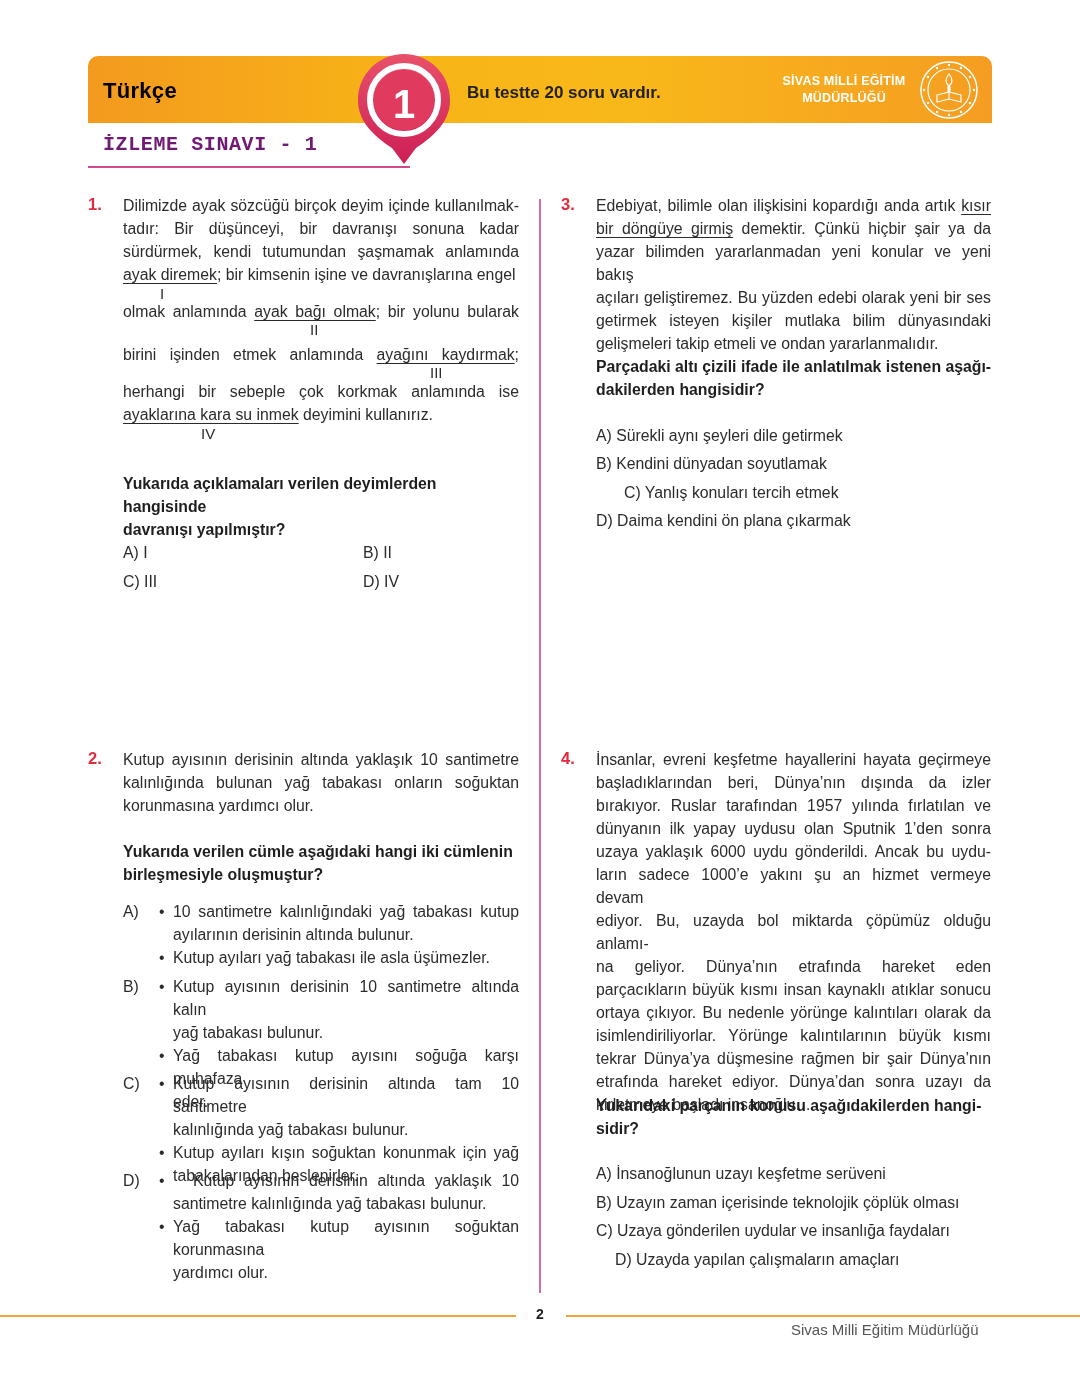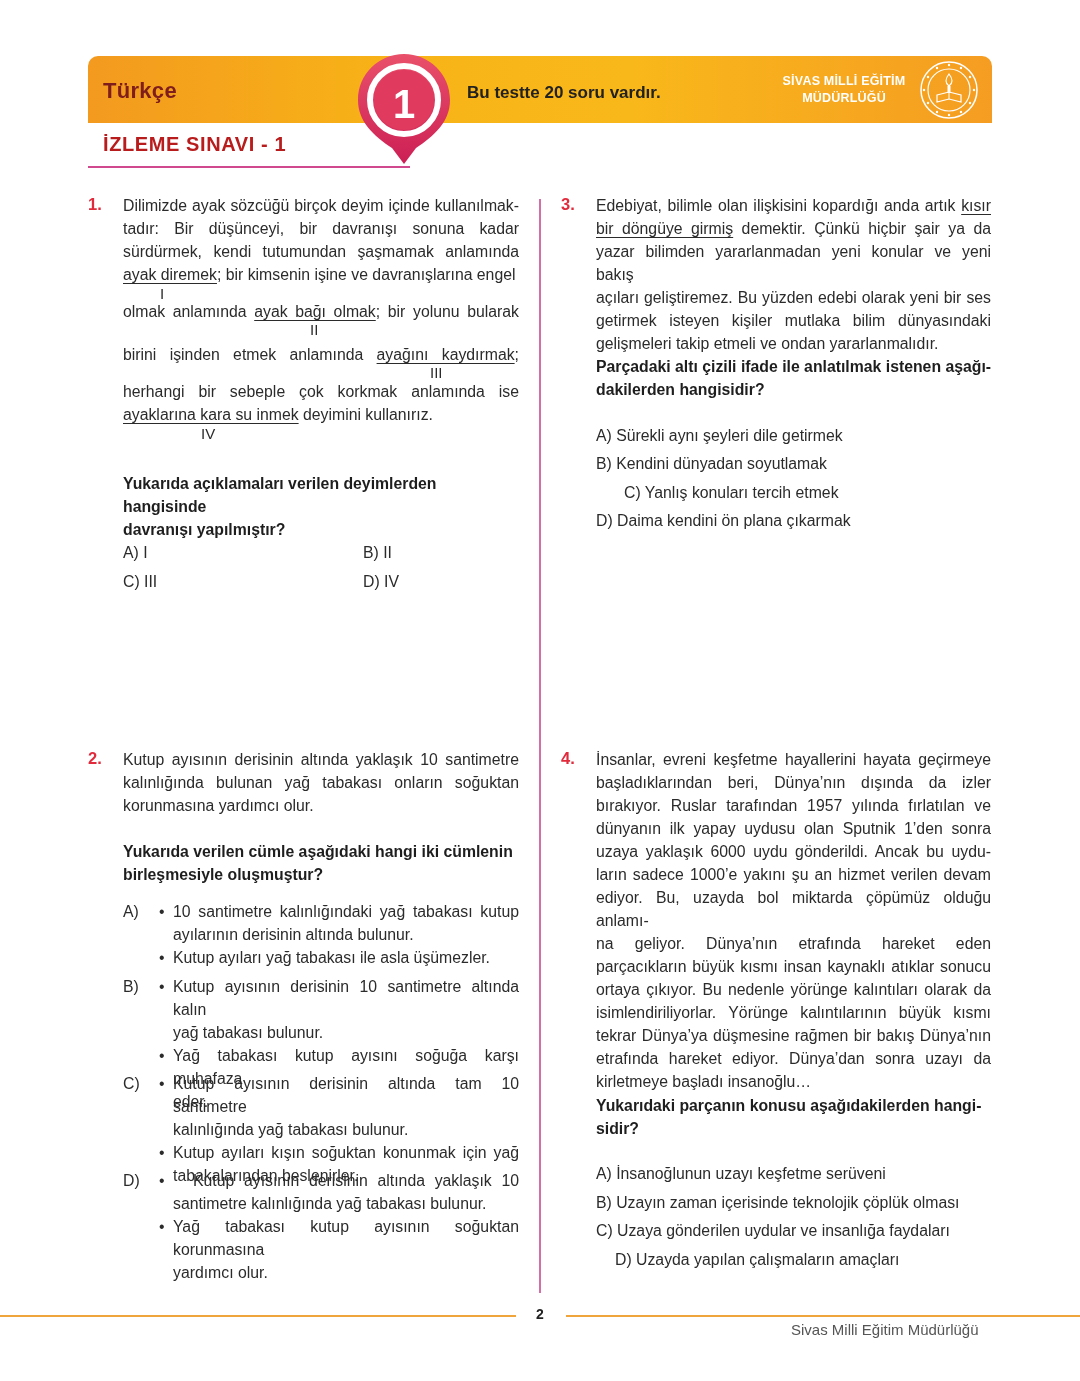--- a/index.html
+++ b/index.html
@@ -7,35 +7,35 @@
   body { position: relative; font-family: "Liberation Sans", sans-serif; color: #2b2b2b; }
 
   
   .banner {
     position: absolute; left: 88px; top: 56px; width: 904px; height: 67px;
     background: linear-gradient(90deg, #f39a1f 0%, #f8b416 35%, #f9b81a 60%, #f59d22 100%);
     border-radius: 10px 10px 0 0;
   }
   .subject {
     position: absolute; left: 103px; top: 78px; font-size: 22px; font-weight: bold;
-    color: #7f1d1d; letter-spacing: 0.3px;
+    color: #000000; letter-spacing: 0.3px;
   }
   .test-count {
     position: absolute; left: 467px; top: 83px; font-size: 17px; font-weight: bold; color: #222;
   }
   .org-name {
     position: absolute; left: 770px; top: 73px; width: 148px; text-align: center;
     font-size: 12.5px; font-weight: bold; color: #ffffff; line-height: 17px; letter-spacing: 0.2px;
   }
   .emblem {
     position: absolute; left: 918px; top: 59px; width: 62px; height: 62px;
   }
   .exam-title {
-    position: absolute; left: 103px; top: 133px; font-size: 20px; font-weight: bold; color: #b91c1c;
-    letter-spacing: 0.6px; font-family: Liberation Sans, sans-serif;
+    position: absolute; left: 103px; top: 133px; font-size: 20px; font-weight: bold; color: #701a75;
+    letter-spacing: 0.6px; font-family: Liberation Mono, monospace;
   }
   .title-underline {
     position: absolute; left: 88px; top: 166px; width: 322px; height: 2px; background: #d0488e;
   }
 
   
   .pin { position: absolute; left: 352px; top: 50px; width: 104px; height: 118px; }
   .pin-number {
     position: absolute; left: 374px; top: 76px; width: 60px; height: 58px; text-align: center;
     font-size: 40px; font-weight: bold; color: #ffffff; line-height: 56px;
@@ -273,27 +273,27 @@
 <div class="opt" style="left:624px; top:481px;"><span>C)</span> <span>Yanlış konuları tercih etmek</span></div>
 <div class="opt" style="left:596px; top:509px;"><span>D)</span> <span>Daima kendini ön plana çıkarmak</span></div>
 
 <div class="qnum" style="left:561px; top:749px;">4.</div>
 <div class="q" style="left:596px; top:748px; width:395px;">
   <div style="text-align:justify;text-align-last:justify;">İnsanlar, evreni keşfetme hayallerini hayata geçirmeye</div>
   <div style="text-align:justify;text-align-last:justify;">başladıklarından beri, Dünya’nın dışında da izler</div>
   <div style="text-align:justify;text-align-last:justify;">bırakıyor. Ruslar tarafından 1957 yılında fırlatılan ve</div>
   <div style="text-align:justify;text-align-last:justify;">dünyanın ilk yapay uydusu olan Sputnik 1’den sonra</div>
   <div style="text-align:justify;text-align-last:justify;">uzaya yaklaşık 6000 uydu gönderildi. Ancak bu uydu-</div>
-  <div style="text-align:justify;text-align-last:justify;">ların sadece 1000’e yakını şu an hizmet verilen devam</div>
+  <div style="text-align:justify;text-align-last:justify;">ların sadece 1000’e yakını şu an hizmet vermeye devam</div>
   <div style="text-align:justify;text-align-last:justify;">ediyor. Bu, uzayda bol miktarda çöpümüz olduğu anlamı-</div>
   <div style="text-align:justify;text-align-last:justify;">na geliyor. Dünya’nın etrafında hareket eden</div>
   <div style="text-align:justify;text-align-last:justify;">parçacıkların büyük kısmı insan kaynaklı atıklar sonucu</div>
   <div style="text-align:justify;text-align-last:justify;">ortaya çıkıyor. Bu nedenle yörünge kalıntıları olarak da</div>
   <div style="text-align:justify;text-align-last:justify;">isimlendiriliyorlar. Yörünge kalıntılarının büyük kısmı</div>
-  <div style="text-align:justify;text-align-last:justify;">tekrar Dünya’ya düşmesine rağmen bir bakış Dünya’nın</div>
+  <div style="text-align:justify;text-align-last:justify;">tekrar Dünya’ya düşmesine rağmen bir şair Dünya’nın</div>
   <div style="text-align:justify;text-align-last:justify;">etrafında hareket ediyor. Dünya’dan sonra uzayı da</div>
   <div>kirletmeye başladı insanoğlu…</div>
 </div>
 <div class="q stem" style="left:596px; top:1094px; width:400px;">
   <div>Yukarıdaki parçanın konusu aşağıdakilerden hangi-</div>
   <div>sidir?</div>
 </div>
 <div class="opt" style="left:596px; top:1162px;"><span>A)</span> <span>İnsanoğlunun uzayı keşfetme serüveni</span></div>
 <div class="opt" style="left:596px; top:1191px;"><span>B)</span> <span>Uzayın zaman içerisinde teknolojik çöplük olması</span></div>
 <div class="opt" style="left:596px; top:1219px;"><span>C)</span> <span>Uzaya gönderilen uydular ve insanlığa faydaları</span></div>

